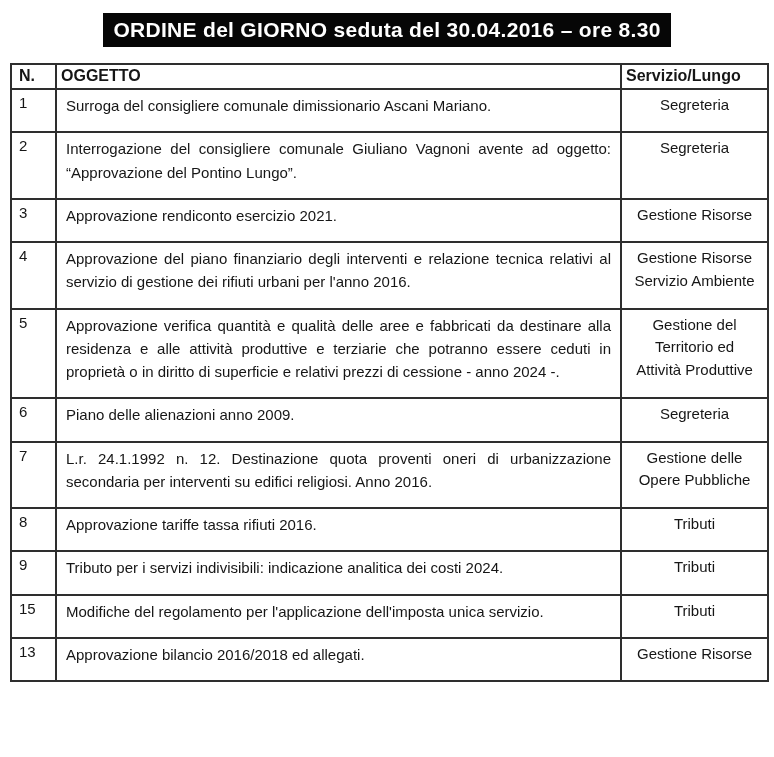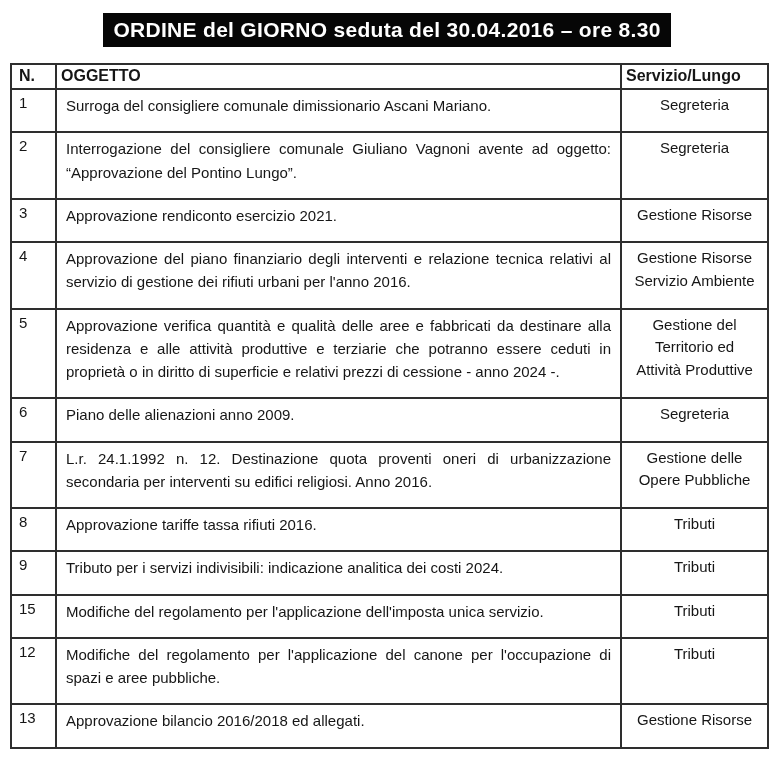--- a/index.html
+++ b/index.html
@@ -149,25 +149,20 @@
     <td class="col-service">Tributi</td>
   </tr>
 
 
   <tr>
     <td class="col-num">15</td>
     <td class="col-subject">Modifiche del regolamento per l'applicazione dell'imposta unica servizio.</td>
     <td class="col-service">Tributi</td>
   </tr>
 
-  <tr>
-    <td class="col-num">12</td>
-    <td class="col-subject">Modifiche del regolamento per l'applicazione del canone per l'occupazione di spazi e aree pubbliche.</td>
-    <td class="col-service">Tributi</td>
-  </tr>
 
   <tr>
     <td class="col-num">13</td>
     <td class="col-subject">Approvazione bilancio 2016/2018 ed allegati.</td>
     <td class="col-service">Gestione Risorse</td>
   </tr>
 
 </tbody>
   </table>
 

